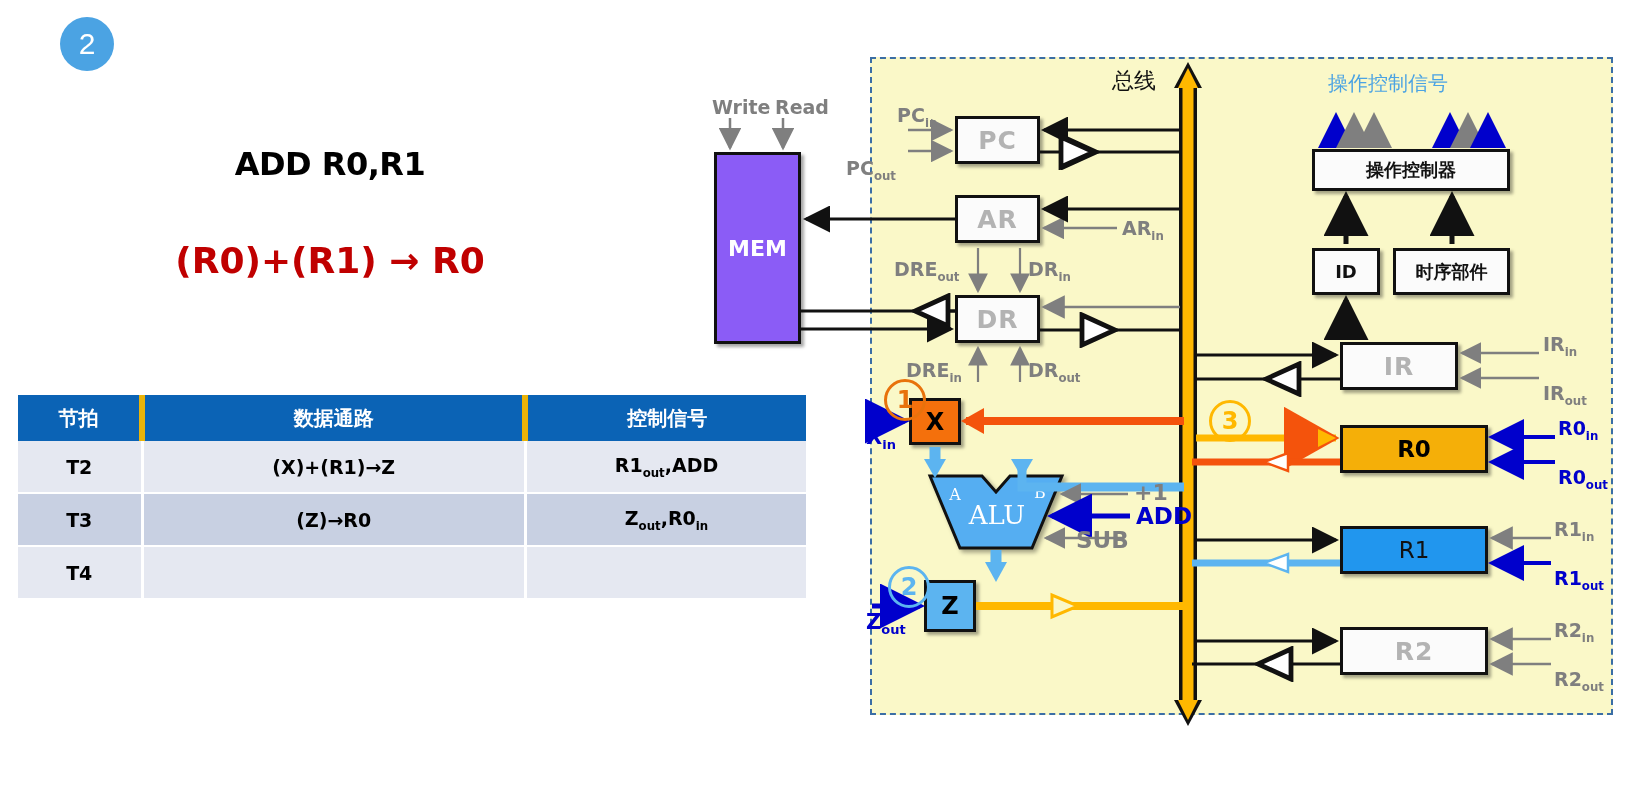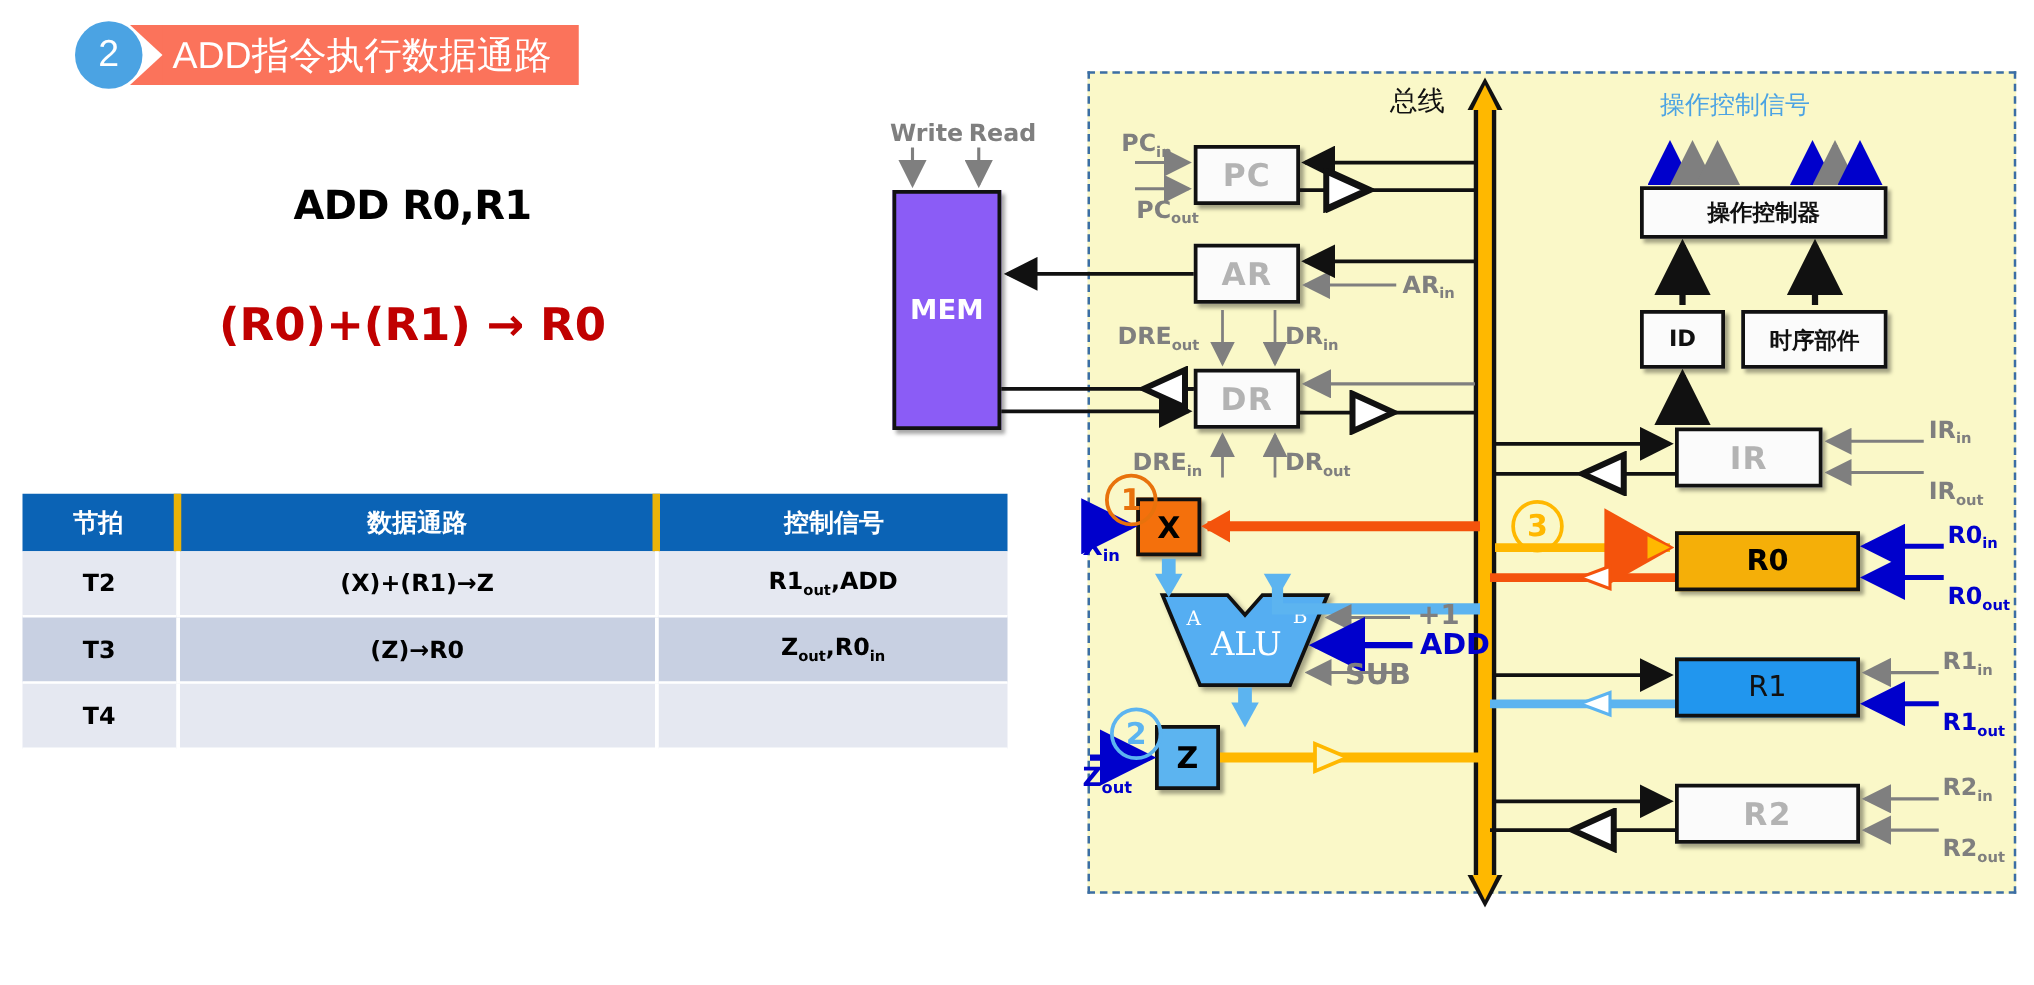--- a/index.html
+++ b/index.html
@@ -58,21 +58,20 @@
       border:3px solid #E8720C;color:#E8720C;font-size:24px;font-weight:bold;
       display:flex;align-items:center;justify-content:center;background:transparent;
       font-family:"DejaVu Sans",sans-serif;}
   svg{position:absolute;left:0;top:0;overflow:visible;}
 </style>
 </head>
 <body>
 
 <div id="banner">
   <div id="badge">2</div>
-  <div id="banner-tag">ADD指令执行数据通路</div>
 </div>
 
 <div id="instr">ADD R0,R1</div>
 <div id="rtl">(R0)+(R1) → R0</div>
 
 <table id="tbl">
   <thead>
     <tr>
       <th class="c0">节拍</th>
       <th class="c1">数据通路</th>
@@ -285,21 +284,21 @@
   <line x1="872" y1="606" x2="920" y2="606" stroke="#0000CC" stroke-width="5" marker-end="url(#ablu)"></line>
 
   <line x1="976" y1="606" x2="1184" y2="606" stroke="#FFB800" stroke-width="8"></line>
   <path d="M1052,595 L1052,617 L1078,606 z" fill="#FAF8C8" stroke="#FFB800" stroke-width="3"></path>
 </svg>
 
 <div class="lbl" style="left:1112px;top:66px;font-size:22px;color:#111;font-weight:normal;">总线</div>
 <div class="lbl" style="left:1328px;top:70px;font-size:20px;color:#4BA3E3;font-weight:normal;">操作控制信号</div>
 
 <div class="lbl" style="left:897px;top:104px;"><span>PC</span><sub>in</sub></div>
-<div class="lbl" style="left:909px;top:157px;text-align:right;"><span>PC</span><sub>out</sub></div>
+<div class="lbl" style="left:846px;top:157px;text-align:right;"><span>PC</span><sub>out</sub></div>
 <div class="lbl" style="left:1122px;top:217px;"><span>AR</span><sub>in</sub></div>
 <div class="lbl" style="left:894px;top:258px;"><span>DRE</span><sub>out</sub></div>
 <div class="lbl" style="left:1028px;top:258px;"><span>DR</span><sub>in</sub></div>
 <div class="lbl" style="left:906px;top:359px;"><span>DRE</span><sub>in</sub></div>
 <div class="lbl" style="left:1028px;top:359px;"><span>DR</span><sub>out</sub></div>
 
 <div class="lbl" style="left:1543px;top:333px;"><span>IR</span><sub>in</sub></div>
 <div class="lbl" style="left:1543px;top:382px;"><span>IR</span><sub>out</sub></div>
 
 <div class="bluelbl" style="left:1558px;top:417px;"><span>R0</span><sub>in</sub></div>

